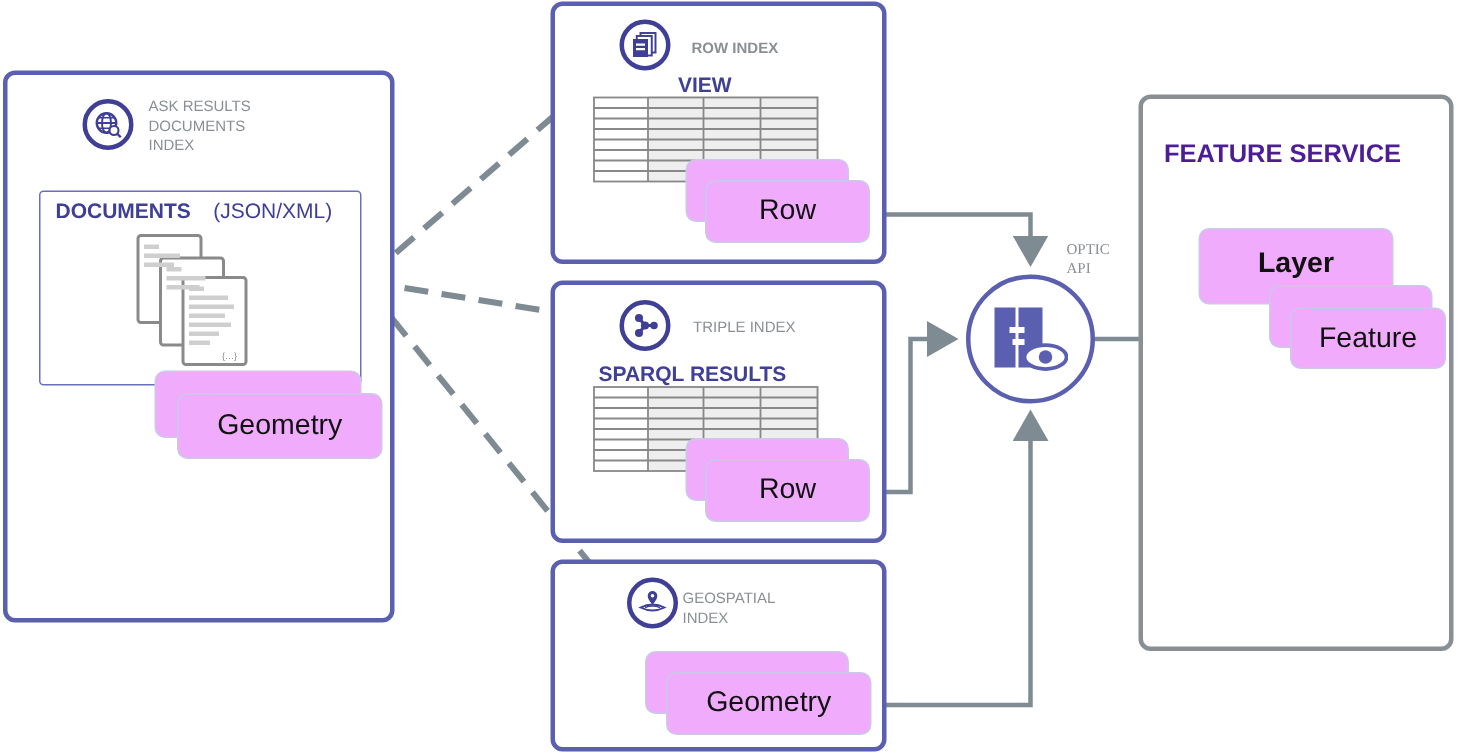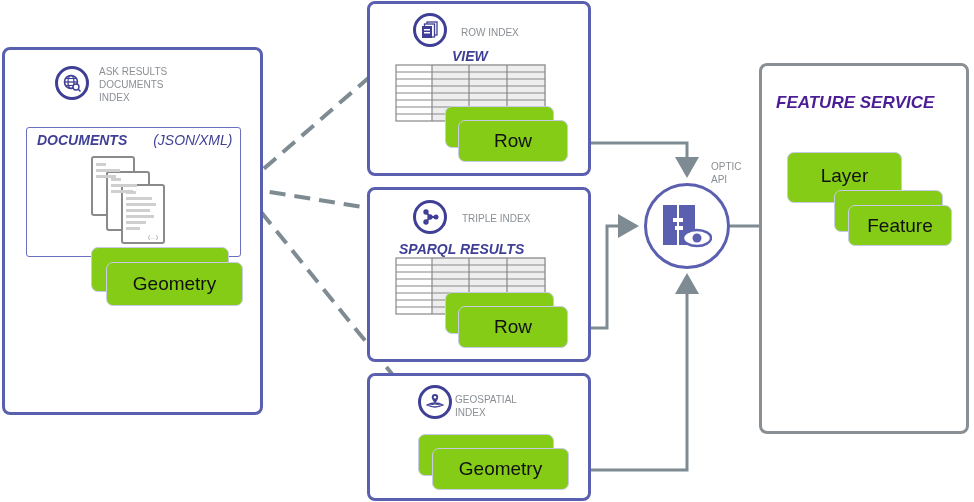--- a/index.html
+++ b/index.html
@@ -2,22 +2,22 @@
 <html><head>
 <meta charset="utf-8">
 <style>
   html,body{margin:0;padding:0;background:#fff;}
   body{width:974px;height:502px;position:relative;overflow:hidden;font-family:"Liberation Sans",sans-serif;}
   .abs{position:absolute;}
   .panel{position:absolute;border:3px solid #5b5fb0;border-radius:8px;background:#fff;box-sizing:border-box;}
   .panel.gray{border-color:#8a8f94;}
   .iconcirc{position:absolute;width:34px;height:34px;border:3px solid #3f3f95;border-radius:50%;background:#fff;box-sizing:border-box;display:flex;align-items:center;justify-content:center;}
   .small-label{position:absolute;font-size:10px;color:#8a8f94;line-height:13px;}
-  .title{position:absolute;font-weight:bold;color:#3f3f95;font-style:italic;}
-  .card{position:absolute;background:#84cc16;border:1.5px solid #c8cae8;border-radius:7px;box-sizing:border-box;}
+  .title{position:absolute;font-weight:bold;color:#3f3f95;}
+  .card{position:absolute;background:#f0abfc;border:1.5px solid #c8cae8;border-radius:7px;box-sizing:border-box;margin-left:12px;}
   .card-label{display:flex;align-items:center;justify-content:center;width:100%;height:100%;font-size:19px;color:#111;}
   svg.overlay{position:absolute;left:0;top:0;}
 </style>
 </head>
 <body>
 
 <svg class="overlay" width="974" height="502">
   <defs>
     <marker id="ah" markerWidth="8" markerHeight="8" refX="6" refY="4" orient="auto" markerUnits="strokeWidth">
       <path d="M0,0 L7,4 L0,8 z" fill="#7f8b93"></path>
@@ -55,21 +55,21 @@
     </svg>
 </div>
 <div class="small-label" style="left:99px;top:65px;">
   <div>ASK RESULTS</div>
   <div>DOCUMENTS</div>
   <div>INDEX</div>
 </div>
 <div class="abs" style="left:26px;top:127px;width:215px;height:130px;border:1px solid #6b6fc0;border-radius:3px;box-sizing:border-box;"></div>
 <div class="title" style="left:37px;top:132px;font-size:14px;">
   <span>DOCUMENTS</span>
-  <span style="font-weight:normal;margin-left:22px;">(JSON/XML)</span>
+  <span style="font-weight:normal;margin-left:11px;">(JSON/XML)</span>
 </div>
 <svg class="abs" style="left:90px;top:155px;" width="80" height="90" viewBox="0 0 80 90">
   <g fill="#fff" stroke="#8a8a8a" stroke-width="2">
     <rect x="2" y="2" width="42" height="58" rx="2"></rect>
     <rect x="17" y="17" width="42" height="58" rx="2"></rect>
     <rect x="32" y="30" width="42" height="58" rx="2"></rect>
   </g>
   <g fill="#cfcfcf">
     <rect x="6" y="8" width="10" height="3"></rect>
       <rect x="6" y="14" width="24" height="3"></rect>
@@ -95,21 +95,21 @@
 <div class="panel" style="left:367px;top:1px;width:224px;height:175px;"></div>
 <div class="iconcirc" style="left:413px;top:13px;">
   <svg width="18" height="18" viewBox="0 0 18 18">
       <rect x="6" y="1" width="10" height="13" fill="#fff" stroke="#3f3f95" stroke-width="1.3"></rect>
       <rect x="3.5" y="3" width="10" height="13" fill="#fff" stroke="#3f3f95" stroke-width="1.3"></rect>
       <rect x="1" y="5" width="10" height="12" fill="#3f3f95"></rect>
       <rect x="3" y="8" width="6" height="1.5" fill="#fff"></rect>
       <rect x="3" y="11" width="6" height="1.5" fill="#fff"></rect>
     </svg>
 </div>
-<div class="small-label" style="left:461px;top:26px;">ROW INDEX</div>
+<div class="small-label" style="left:461px;top:26px;font-weight:bold;">ROW INDEX</div>
 <div class="title" style="left:452px;top:48px;font-size:14px;">VIEW</div>
 <svg class="abs" style="left:395px;top:64px;" width="152" height="58" viewBox="0 0 152 58">
   <rect x="37" y="0" width="114" height="57" fill="#eeeeee"></rect>
   <g stroke="#888" stroke-width="1.2" fill="none">
     <rect x="1" y="1" width="149" height="56"></rect>
     <line x1="37" y1="1" x2="37" y2="57"></line>
       <line x1="74" y1="1" x2="74" y2="57"></line>
       <line x1="112" y1="1" x2="112" y2="57"></line>
     <line x1="1" y1="8" x2="150" y2="8"></line>
       <line x1="1" y1="15" x2="150" y2="15"></line>
@@ -183,26 +183,26 @@
 <div class="abs" style="left:644px;top:183px;width:86px;height:86px;border:3px solid #5b5fb0;border-radius:50%;background:#fff;box-sizing:border-box;display:flex;align-items:center;justify-content:center;">
   <svg width="50" height="44" viewBox="0 0 50 44">
     <rect x="1" y="1" width="14" height="40" fill="#5b5fb0"></rect>
     <rect x="17" y="1" width="16" height="40" fill="#5b5fb0"></rect>
     <rect x="11" y="14" width="10" height="4" fill="#fff"></rect>
     <rect x="13" y="22" width="8" height="4" fill="#fff"></rect>
     <ellipse cx="35" cy="34" rx="14" ry="8" fill="#fff" stroke="#5b5fb0" stroke-width="2.5"></ellipse>
     <circle cx="35" cy="34" r="4.5" fill="#5b5fb0"></circle>
   </svg>
 </div>
-<div class="small-label" style="left:711px;top:160px;">
+<div class="small-label" style="left:711px;top:160px;font-family:Liberation Serif, serif;">
   <div>OPTIC</div>
   <div>API</div>
 </div>
 
 <div class="panel gray" style="left:759px;top:63px;width:210px;height:371px;"></div>
 <div class="title" style="left:776px;top:93px;font-size:17px;color:#4c1d95;">FEATURE SERVICE</div>
-<div class="card" style="left:787px;top:152px;width:115px;height:51px;">
+<div class="card" style="left:787px;top:152px;width:130px;height:51px;font-weight:bold;">
   <div class="card-label" style="height:46px;">Layer</div>
 </div>
 <div class="card" style="left:834px;top:190px;width:109px;height:42px;"></div>
 <div class="card" style="left:848px;top:205px;width:104px;height:41px;">
   <div class="card-label">Feature</div>
 </div>
 
 </body></html>

